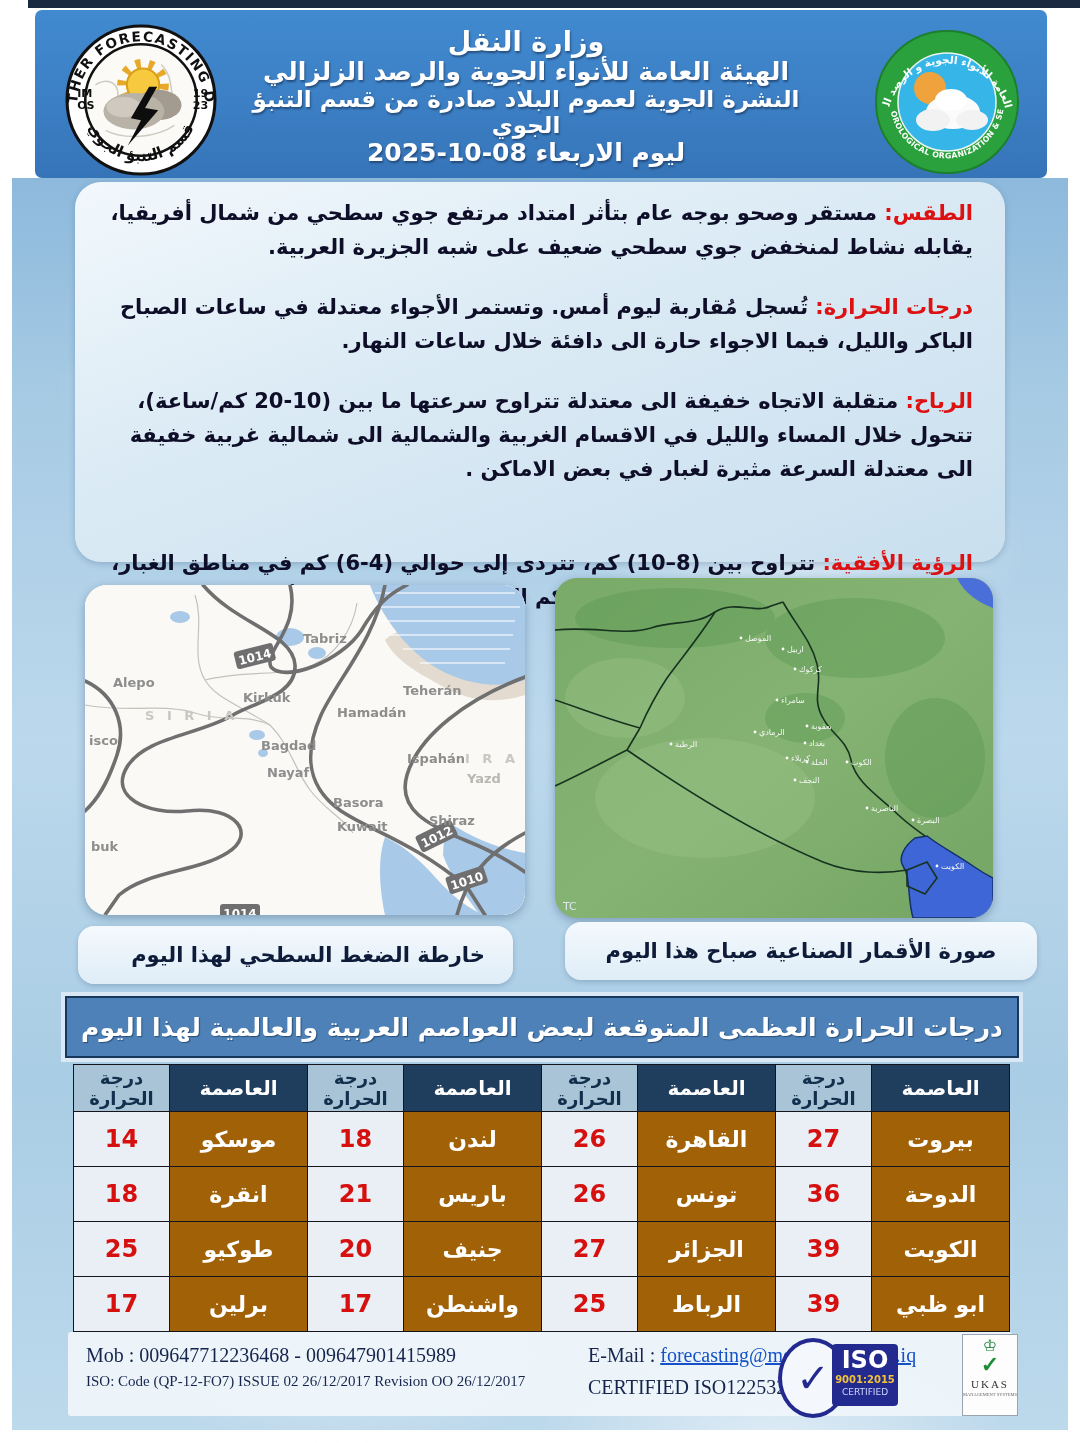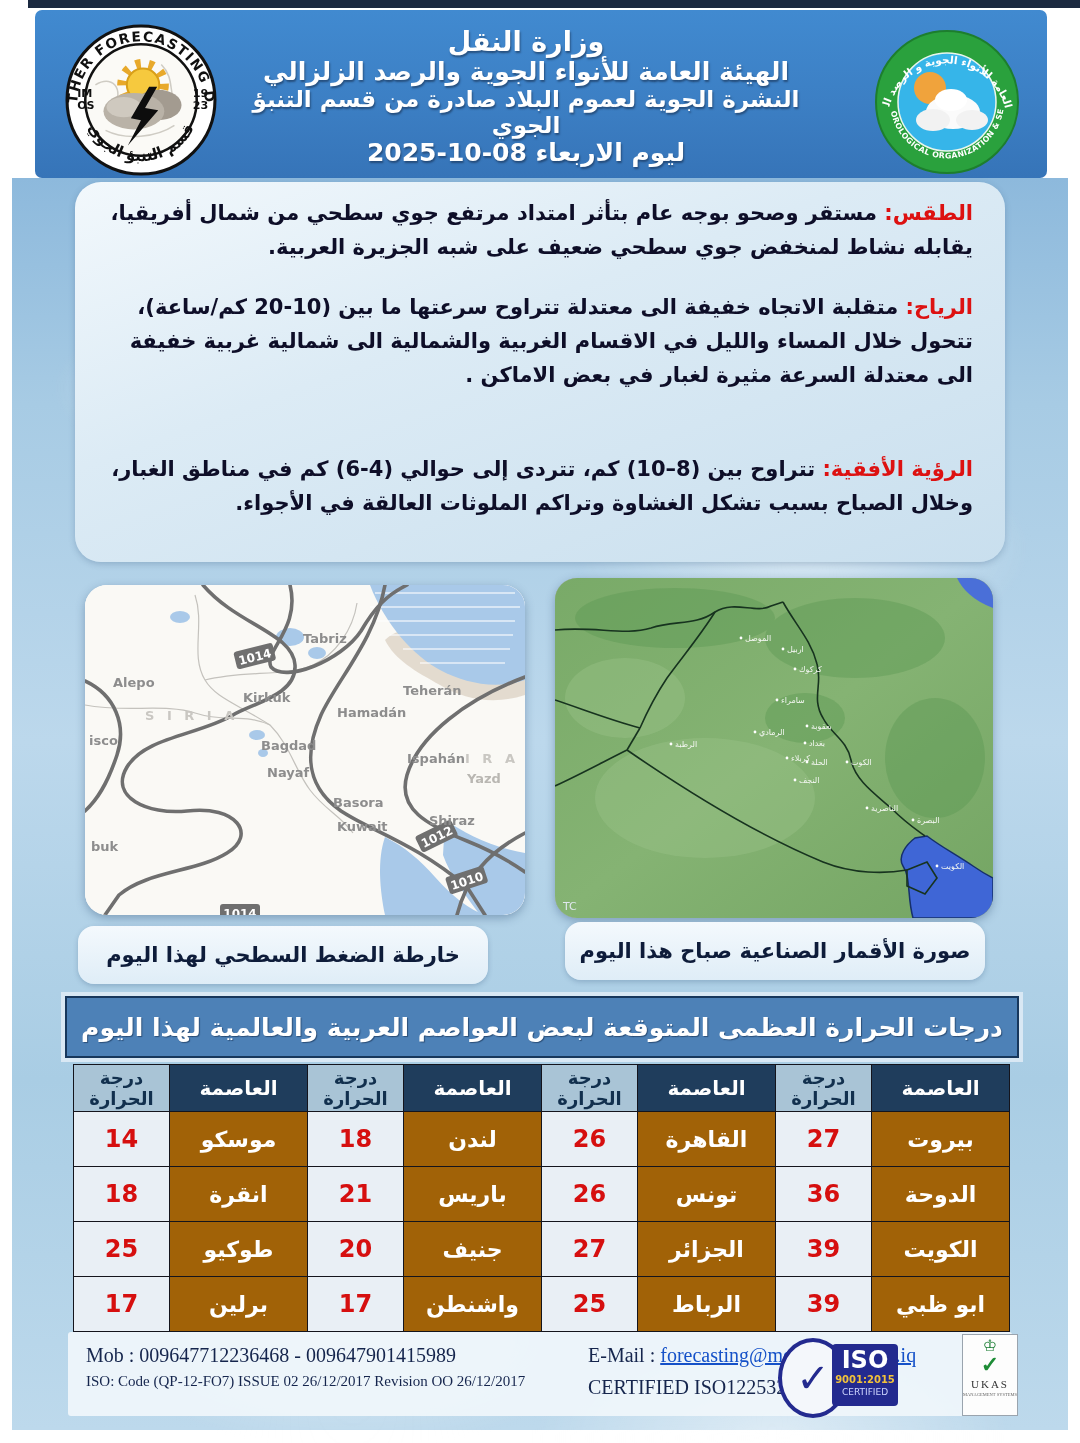--- a/index.html
+++ b/index.html
@@ -35,22 +35,22 @@
   .fp + .fp{margin-top:26px;}
   .fp.gap-big{margin-top:60px;}
   .fh{color:#dd1111;font-weight:bold;}
   
   .map-frame{position:absolute;border-radius:22px;overflow:hidden;box-shadow:0 3px 10px rgba(30,60,100,.35), inset 0 0 0 3px rgba(255,255,255,.55);}
   .pressure-frame{left:85px;top:585px;width:440px;height:330px;background:#f9f8f5;}
   .satellite-frame{left:555px;top:578px;width:438px;height:340px;background:#737373;}
   .caption-pill{position:absolute;height:58px;border-radius:16px;display:flex;align-items:center;justify-content:center;
       background:linear-gradient(180deg,#f4f9fd 0%,#dfedf7 100%);box-shadow:0 2px 5px rgba(40,70,110,.25);
       color:#0e1c3a;font-weight:bold;font-size:21px;direction:rtl;}
-  .cap-left{left:78px;top:926px;width:410px;}
-  .cap-right{left:565px;top:922px;width:420px;}
+  .cap-left{left:78px;top:926px;width:410px;padding-left:25px;}
+  .cap-right{left:565px;top:922px;width:472px;}
   
   .table-title{position:absolute;left:65px;top:996px;width:950px;height:58px;background:#4d81b7;
       border:2px solid #17375c;box-shadow:0 0 0 4px #d9e8f4;display:flex;align-items:center;justify-content:center;
       color:#ffffff;font-weight:bold;font-size:25px;direction:rtl;text-shadow:1px 1px 1px rgba(10,30,60,.5);}
   
   table.temps{position:absolute;left:73px;top:1064px;width:936px;border-collapse:collapse;direction:rtl;table-layout:fixed;}
   table.temps td,table.temps th{border:1px solid #14141c;padding:0;text-align:center;vertical-align:middle;}
   th.cap-h{background:#1f3d5c;color:#ffffff;font-size:20px;font-weight:bold;height:46px;}
   th.tmp-h{background:#a9c4d6;color:#12304e;font-size:18px;font-weight:bold;height:46px;}
   td.cap-c{background:#a16207;color:#ffffff;font-size:22px;font-weight:bold;height:54px;}
@@ -159,20 +159,24 @@
     <div class="cloud-blob cb1"></div>
     <div class="cloud-blob cb2"></div>
     <div class="cloud-blob cb3"></div>
     <div class="cloud-blob cb4"></div>
   </div>
 
   <div class="forecast-panel">
     <p class="fp">
       <span class="fh">الطقس:</span>
       <span>مستقر وصحو بوجه عام بتأثر امتداد مرتفع جوي سطحي من شمال أفريقيا، يقابله نشاط لمنخفض جوي سطحي ضعيف على شبه الجزيرة العربية.</span>
+    </p>
+    <p class="fp">
+      <span class="fh">درجات الحرارة:</span>
+      <span>تُسجل مُقاربة ليوم أمس. وتستمر الأجواء معتدلة في ساعات الصباح الباكر والليل، فيما الاجواء حارة الى دافئة خلال ساعات النهار.</span>
     </p>
     <p class="fp">
       <span class="fh">الرياح:</span>
       <span>متقلبة الاتجاه خفيفة الى معتدلة تتراوح سرعتها ما بين (10-20 كم/ساعة)، تتحول خلال المساء والليل في الاقسام الغربية والشمالية الى شمالية غربية خفيفة الى معتدلة السرعة مثيرة لغبار في بعض الاماكن .</span>
     </p>
     <p class="fp gap-big">
       <span class="fh">الرؤية الأفقية:</span>
       <span>تتراوح بين (8–10) كم، تتردى إلى حوالي (4-6) كم في مناطق الغبار، وخلال الصباح بسبب تشكل الغشاوة وتراكم الملوثات العالقة في الأجواء.</span>
     </p>
   </div>

